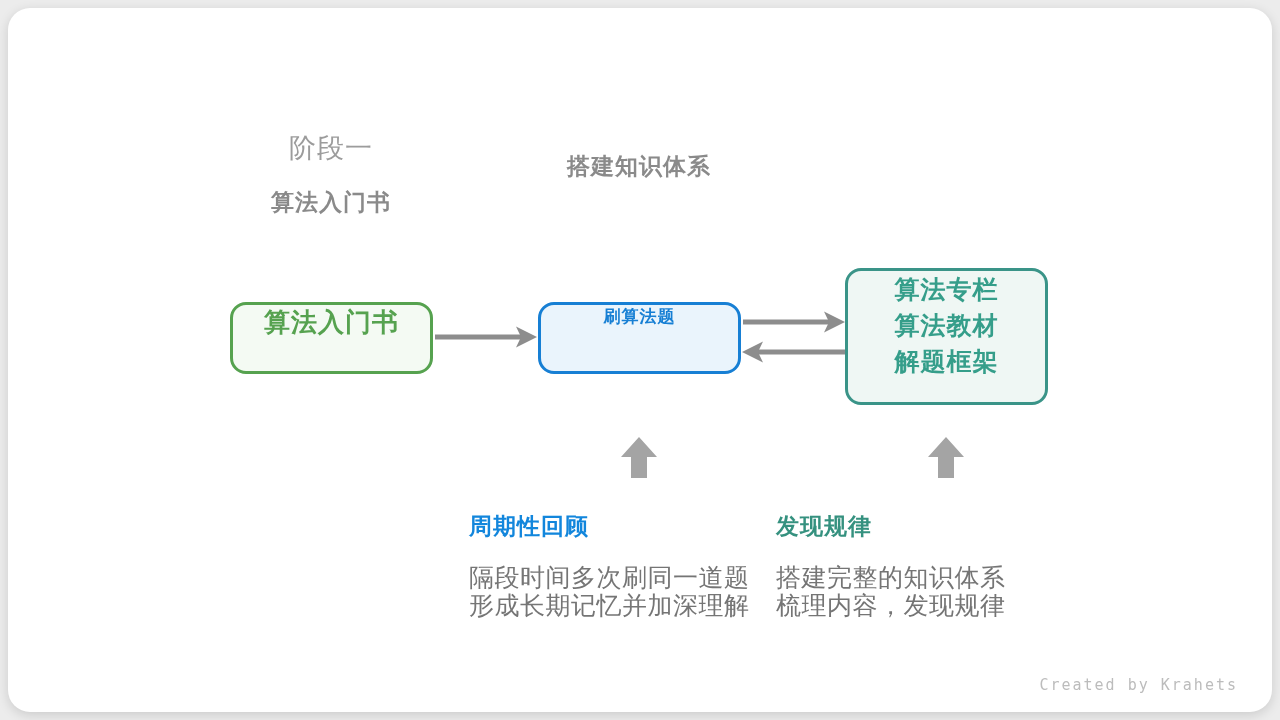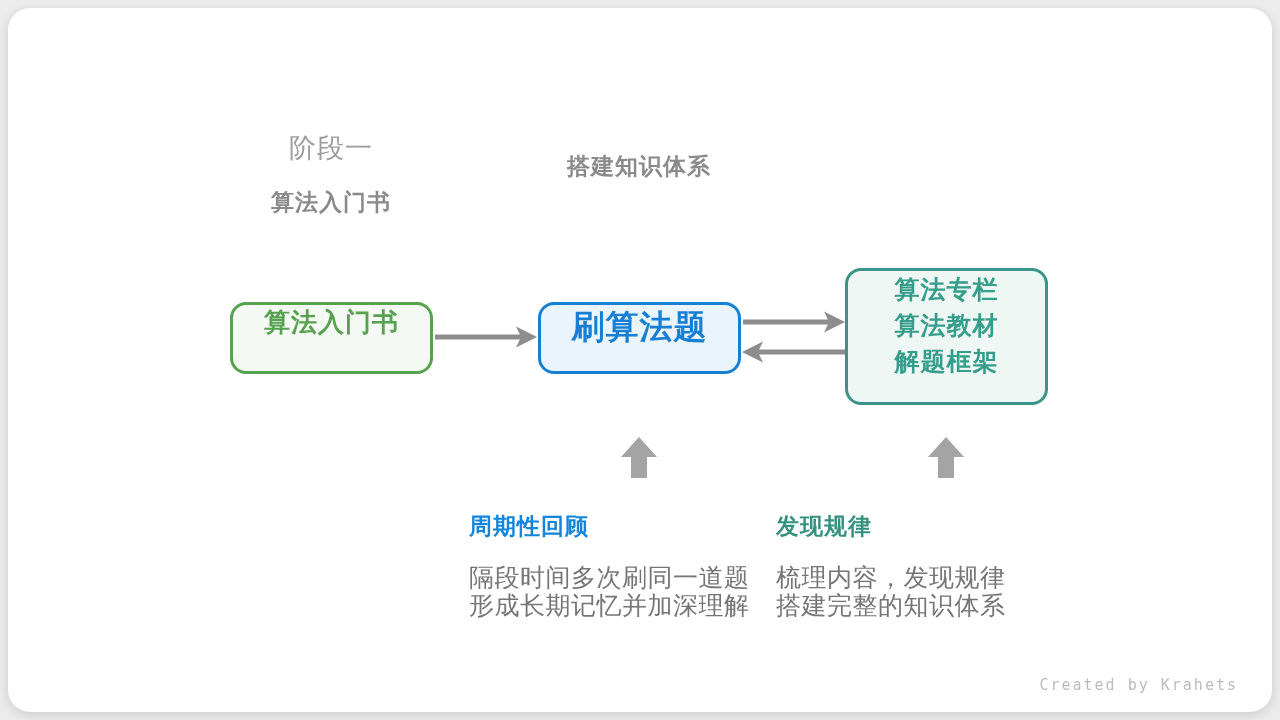--- a/index.html
+++ b/index.html
@@ -51,21 +51,21 @@
     border-color: var(--green, #56a24f);
     background: var(--green-bg, #f4faf3);
     color: var(--green, #56a24f);
     font-size: 26px;
   }
   .node-blue {
     left: 538px; top: 302px; width: 203px; height: 72px;
     border-color: var(--blue, #177fd4);
     background: var(--blue-bg, #eaf4fc);
     color: var(--blue, #177fd4);
-    font-size: 33px;
+    font-size: 17px;
   }
   .node-teal {
     left: 845px; top: 268px; width: 203px; height: 137px;
     border-color: var(--teal, #3a9488);
     background: var(--teal-bg, #eff7f4);
     color: var(--teal-text, #359e8a);
     font-size: 25px;
     line-height: 36px;
   }
   .arrows-layer {
@@ -149,19 +149,19 @@
   <div class="annotation" style="left:469px; top:511px;">
     <div class="annotation-title blue">周期性回顾</div>
     <div class="annotation-desc">
       <div>隔段时间多次刷同一道题</div>
       <div>形成长期记忆并加深理解</div>
     </div>
   </div>
   <div class="annotation" style="left:776px; top:511px;">
     <div class="annotation-title teal">发现规律</div>
     <div class="annotation-desc">
+      <div>搭建完整的知识体系</div>
       <div>梳理内容，发现规律</div>
-      <div>搭建完整的知识体系</div>
     </div>
   </div>
 
   <div class="credit">Created by Krahets</div>
 </div>
 
 </body></html>

